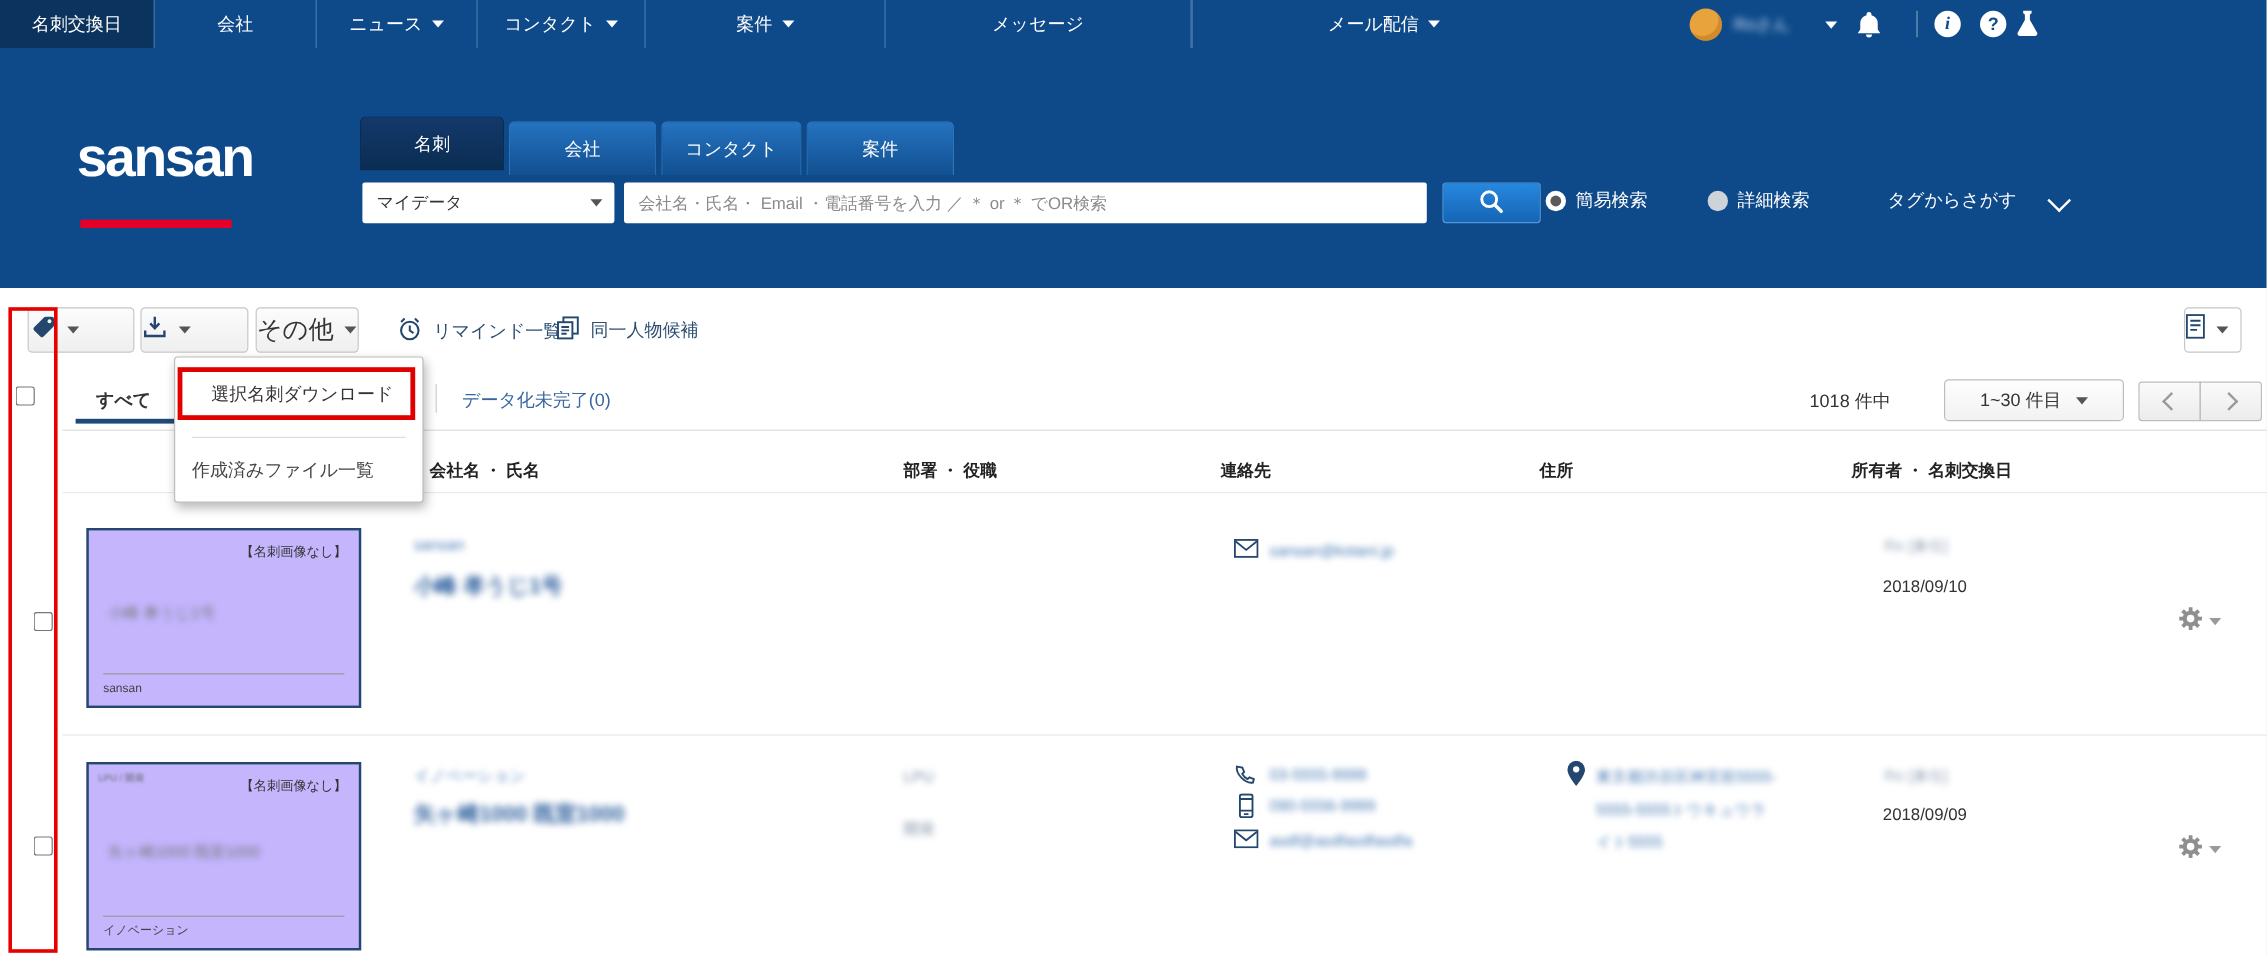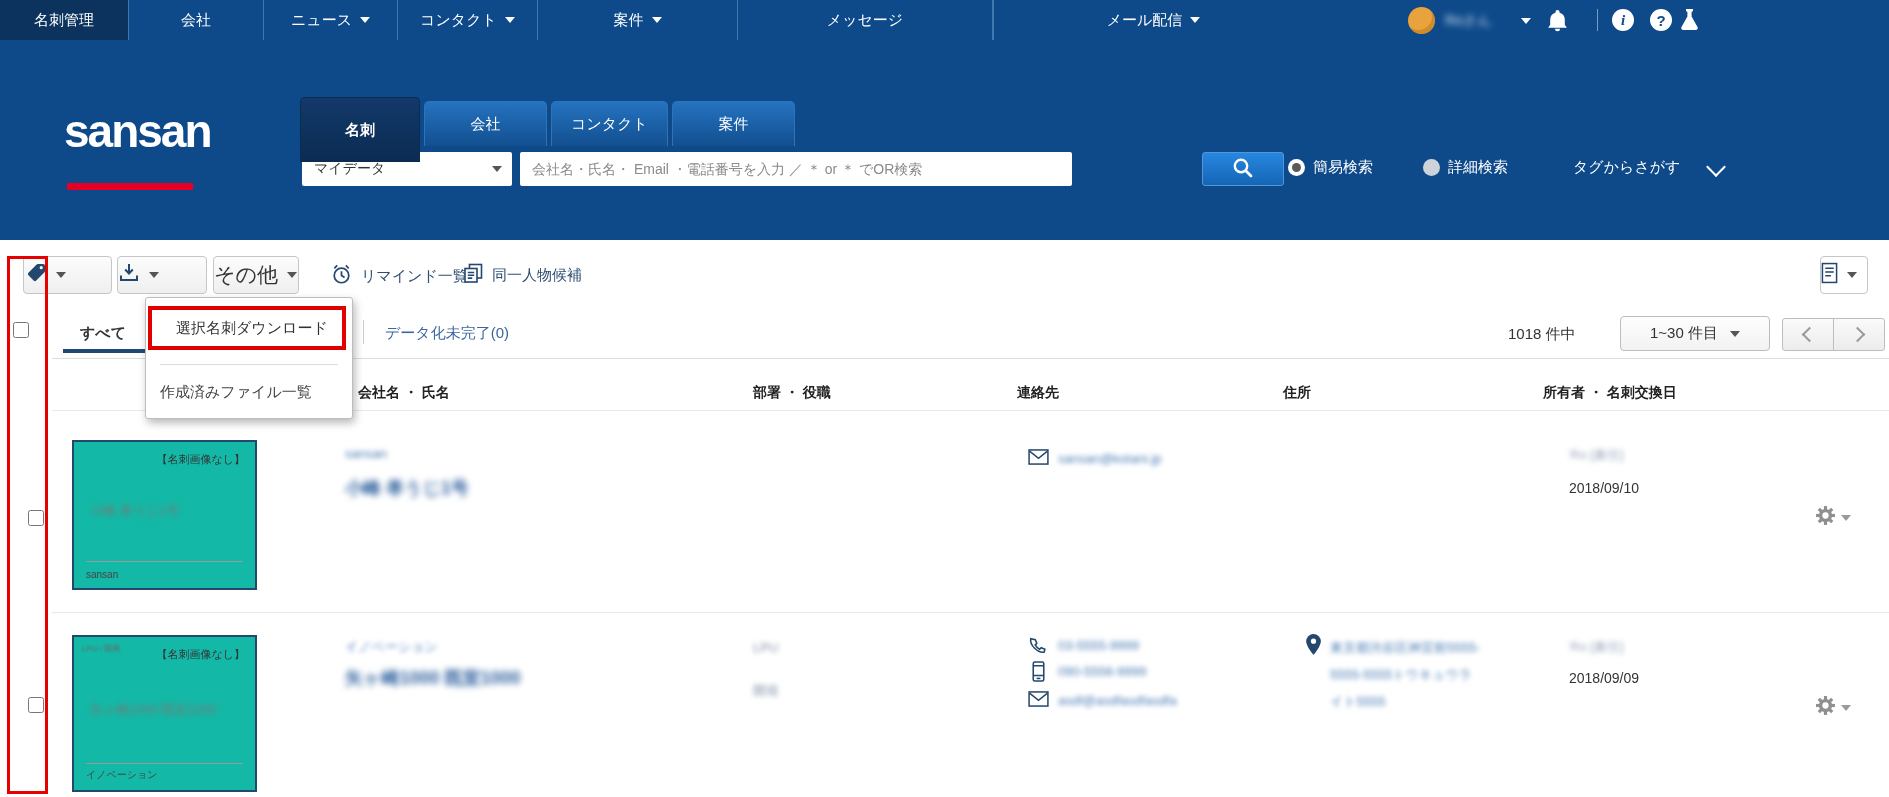--- a/index.html
+++ b/index.html
@@ -26,25 +26,25 @@
   .circ-ic.i::before{content:"i";font-family:"Liberation Serif",serif;font-style:italic}
   .circ-ic.q::before{content:"?"}
 
   
   .hero{position:absolute;left:0;top:40px;width:1889px;height:200px;background:#0e4a8a}
   .logo{position:absolute;left:64px;top:104px;color:#fff;font-size:46px;font-weight:bold;letter-spacing:-2px}
   .logo-bar{position:absolute;left:67px;top:183px;width:126px;height:7px;background:#e60028}
   .stab{position:absolute;top:101px;height:45px;border-radius:5px 5px 0 0;color:#fff;font-size:15px;
     display:flex;align-items:center;justify-content:center;cursor:pointer;
     background:linear-gradient(#2573c0,#124f90);border:1px solid #2f74b8;border-bottom:none;box-sizing:border-box}
-  .stab.active{top:97px;height:65px;background:linear-gradient(#14396a,#0a2c52);font-weight:bold;border-color:#0a2c52;z-index:2}
+  .stab.active{top:97px;height:45px;background:linear-gradient(#14396a,#0a2c52);font-weight:normal;border-color:#0a2c52;z-index:2}
   .scope{position:absolute;left:302px;top:152px;width:210px;height:34px;background:#fff;border-radius:2px;
     font-size:14px;color:#333;display:flex;align-items:center;padding:14px 12px;box-sizing:border-box;cursor:pointer}
   .scope .cg{position:absolute;right:10px}
-  .sinput{position:absolute;left:520px;top:152px;width:552px;height:34px;border:none;border-radius:2px;
+  .sinput{position:absolute;left:520px;top:152px;width:669px;height:34px;border:none;border-radius:2px;
     font-size:14px;color:#333;padding:0 12px;box-sizing:border-box;font-family:"Liberation Sans","DejaVu Sans",sans-serif}
   .sinput::placeholder{color:#8a8a8a;opacity:1}
   .sbtn{position:absolute;left:1202px;top:152px;width:82px;height:34px;border:1px solid #4f97d8;border-radius:3px;
     background:linear-gradient(#2787e0,#1565b4);display:flex;align-items:center;justify-content:center;cursor:pointer;box-sizing:border-box}
   .rad{position:absolute;top:159px;width:17px;height:17px;border-radius:50%;background:#fff;display:flex;align-items:center;justify-content:center}
   .rad.sel::after{content:"";width:9px;height:9px;border-radius:50%;background:#5a5a5a}
   .rad.unsel{background:#cdd3d9}
   .wlabel{position:absolute;top:158px;color:#fff;font-size:15px;white-space:nowrap}
   .chevw{position:absolute;left:1709px;top:160px;width:12px;height:12px;border-right:2px solid #fff;border-bottom:2px solid #fff;transform:rotate(45deg)}
 
@@ -80,21 +80,21 @@
   .chr{width:9px;height:9px;border-right:2px solid #9a9a9a;border-top:2px solid #9a9a9a;transform:rotate(45deg);margin-right:3px}
 
   .hline{position:absolute;left:52px;right:0;height:1px;background:#ddd}
   .th{position:absolute;top:384px;font-size:14px;font-weight:bold;color:#222;white-space:nowrap}
 
   
   .redcol{position:absolute;left:7px;top:256px;width:41px;height:538px;border:3px solid #e60000;box-sizing:border-box;z-index:6}
   input.cb{position:absolute;width:16px;height:16px;margin:0;cursor:pointer}
 
   
-  .card{position:absolute;left:72px;width:185px;background:#14b8a6;border:2px solid #24476e;box-sizing:border-box;cursor:pointer}
+  .card{position:absolute;left:72px;width:229px;background:#c4b5fd;border:2px solid #24476e;box-sizing:border-box;cursor:pointer}
   .cardnoimg{position:absolute;right:10px;top:10px;font-size:11px;color:#333}
   .cardname{position:absolute;left:16px;top:60px;font-size:13px;color:#777;filter:blur(2.5px);white-space:nowrap}
   .cardline{position:absolute;left:12px;right:12px;bottom:26px;border-top:1px solid #999}
   .cardfoot{position:absolute;left:12px;bottom:8px;font-size:10px;color:#444}
   .carddept{position:absolute;left:8px;top:6px;font-size:8px;color:#666;filter:blur(1.2px)}
   .company{position:absolute;font-size:13px;color:#4a7cb5;filter:blur(2.5px);white-space:nowrap;cursor:pointer}
   .pname{position:absolute;font-size:18px;font-weight:bold;color:#2d5f9e;filter:blur(3px);white-space:nowrap;cursor:pointer}
   .dept{position:absolute;font-size:13px;color:#8494aa;filter:blur(2.5px);white-space:nowrap}
   .contact{position:absolute;font-size:13px;color:#4a7cb5;filter:blur(2.5px);white-space:nowrap}
   .addr{position:absolute;font-size:13px;color:#4a7cb5;filter:blur(2.5px);line-height:27px;width:185px}
@@ -103,21 +103,21 @@
   .gwrap{position:absolute;display:flex;align-items:center;gap:5px;cursor:pointer}
 </style>
 </head>
 <body>
 
 <div class="screen">
 
   <header class="topbar">
     <nav class="nav">
       <div class="nav-item active" style="width:128px">
-          <span>名刺管理</span>
+          <span>名刺交換日</span>
         </div>
       <div class="nav-item" style="width:135px">
           <span>会社</span>
         </div>
       <div class="nav-item" style="width:134px">
           <span>ニュース</span>
           <i class="cw"></i>
         </div>
       <div class="nav-item" style="width:140px">
           <span>コンタクト</span>

